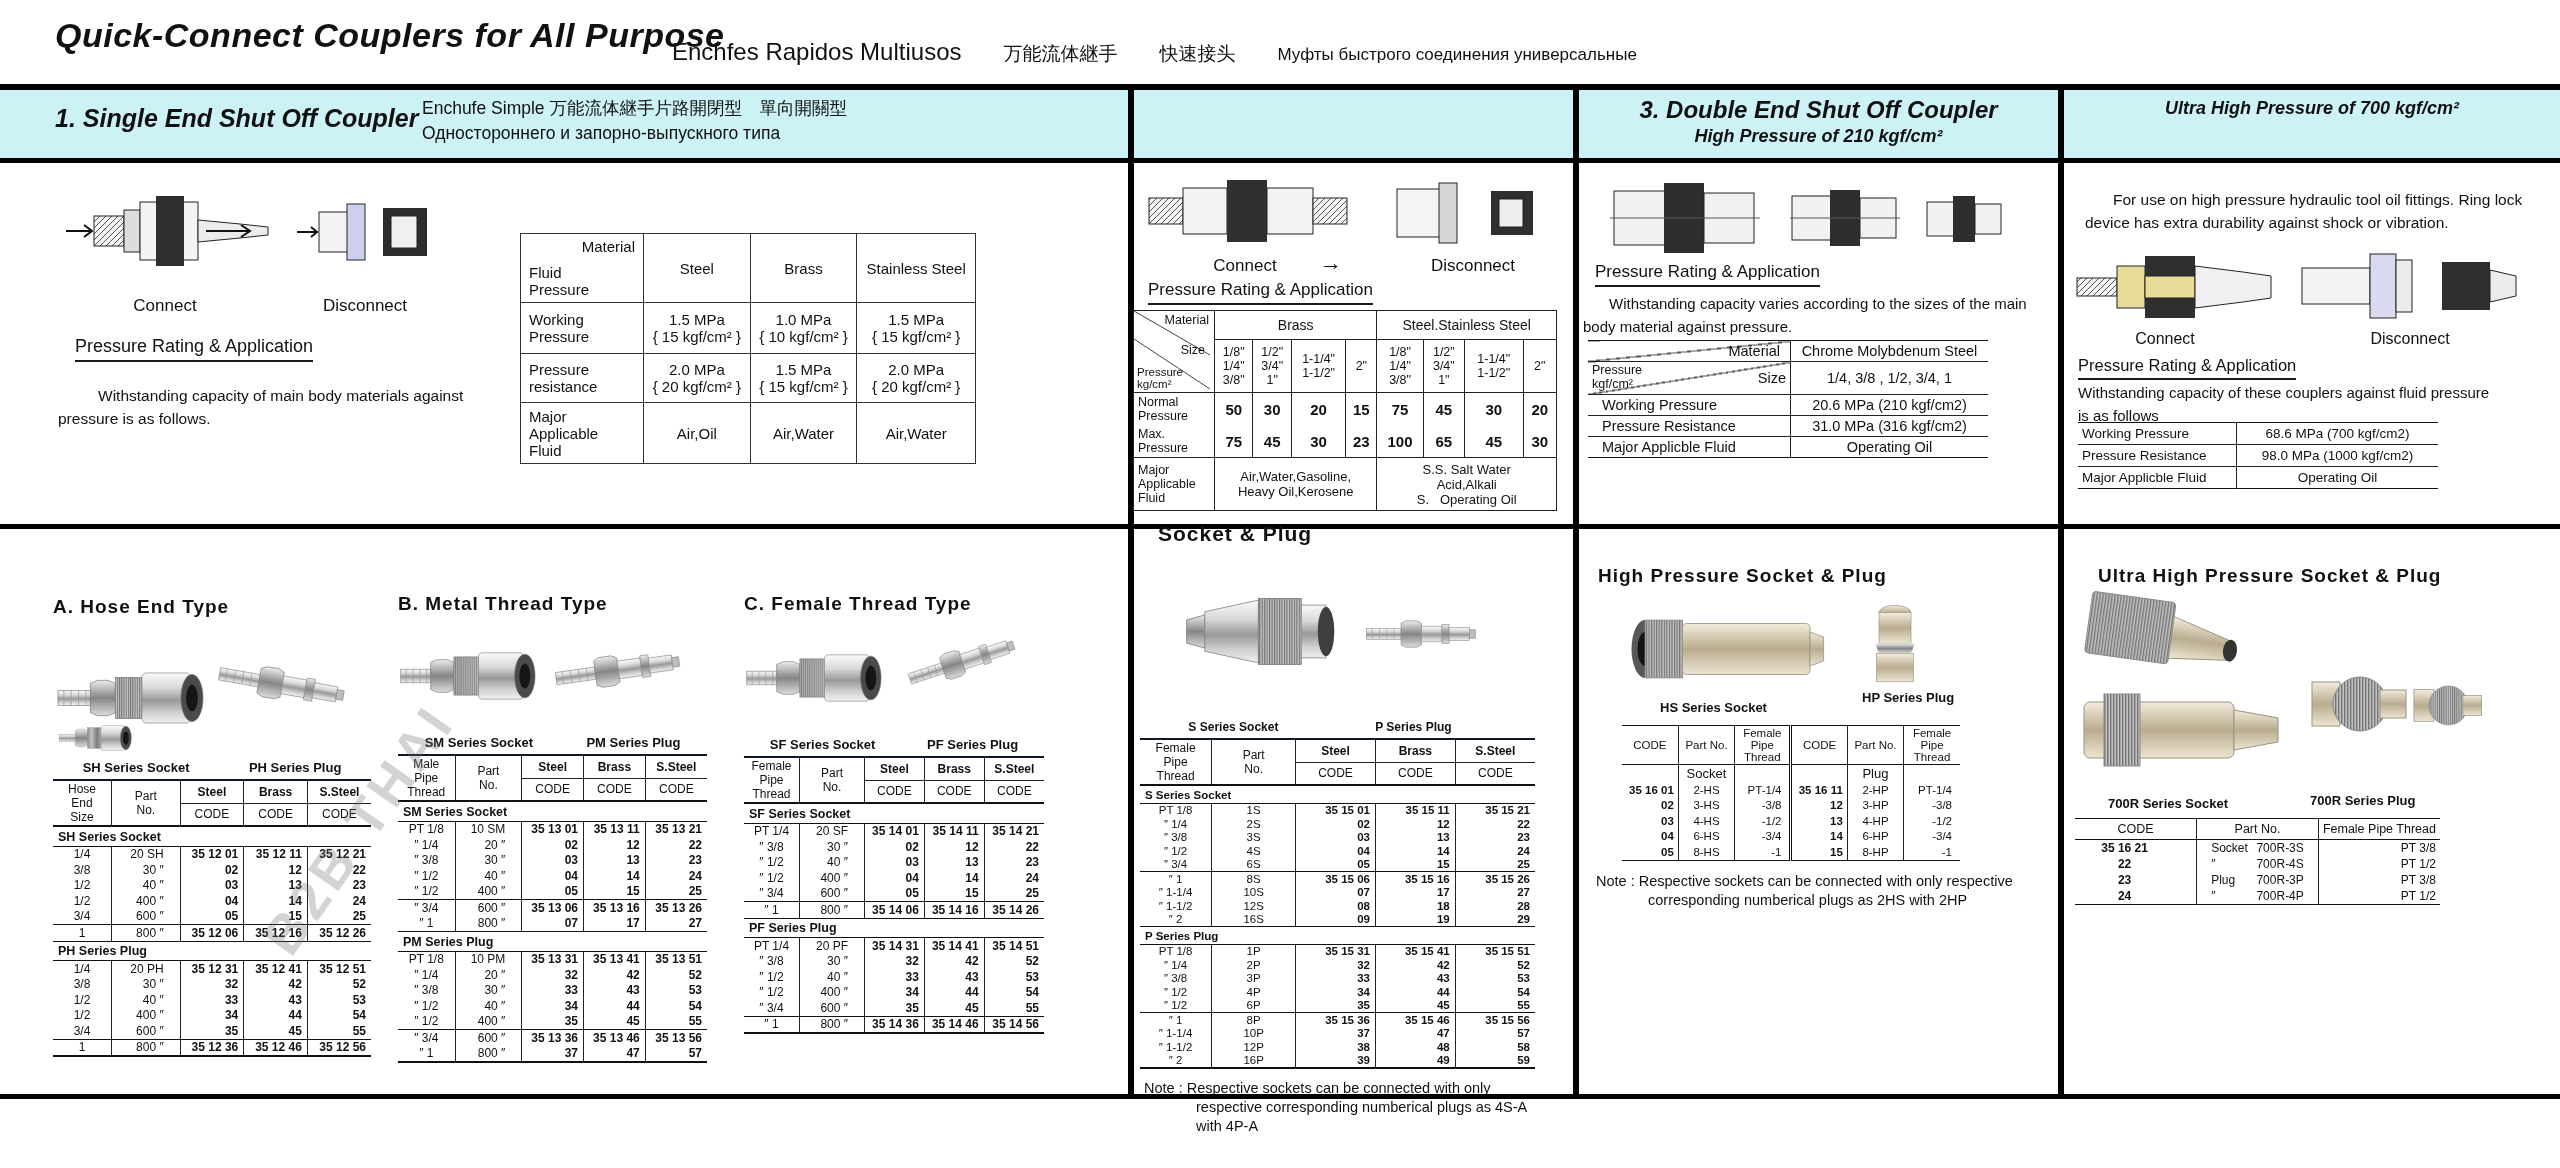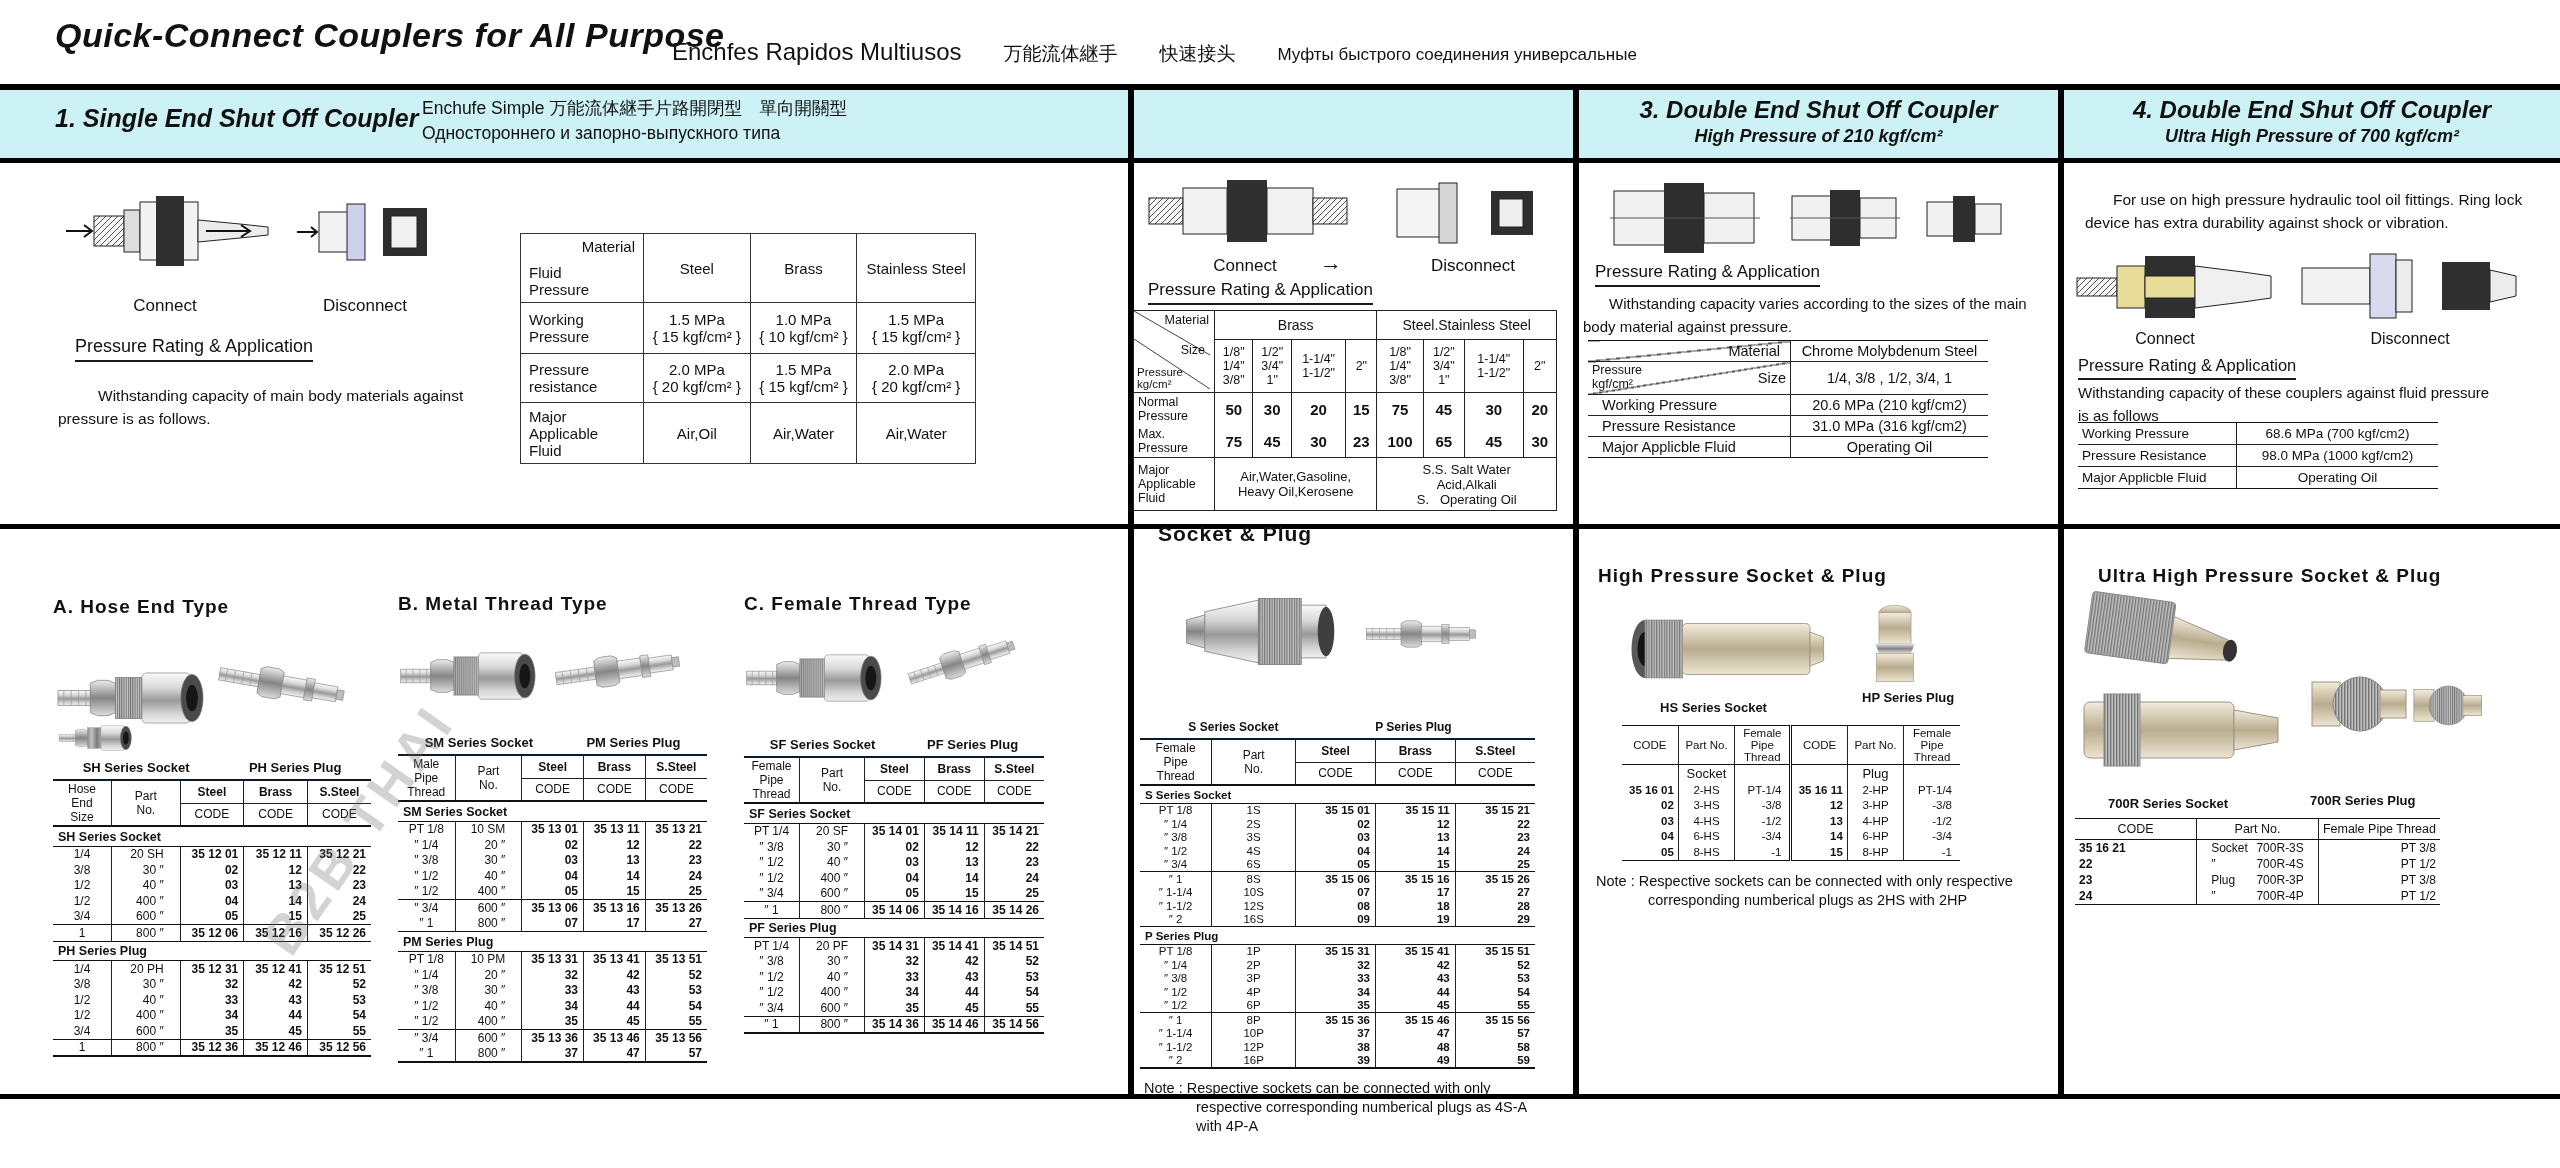--- a/index.html
+++ b/index.html
@@ -95,21 +95,21 @@
   .hpt td:nth-child(4),.hpt th:nth-child(4){border-left:3px double #111}
   .hpt td.h0{font-weight:bold;text-align:right;padding-right:4px}
   .hpt td.h2{text-align:right;padding-right:8px}
   .hpt tr.lbl td{font-size:13px;height:15px}
   .hpt tr.data td{height:13.5px}
   
   .uht{width:365px;font-size:12px;border-top:1.6px solid #111;border-bottom:1.6px solid #111;table-layout:fixed}
   .uht th{font-weight:normal;border-bottom:1.4px solid #111;padding:3px;font-size:12.5px}
   .uht td+td,.uht th+th{border-left:1.2px solid #222}
   .uht td{height:16px;padding:0 4px}
-  .uht .code{font-weight:bold;text-align:left;padding-right:26px}
+  .uht .code{font-weight:bold;text-align:center;padding-right:26px}
   .uht .pcell{display:flex;justify-content:space-between;padding:0 10px}
   .uht .thr{text-align:right}
 </style>
 </head>
 <body>
 
 <svg width="0" height="0" style="position:absolute">
   <defs>
     <linearGradient id="gm" x1="0" y1="0" x2="0" y2="1">
       <stop offset="0" stop-color="#fafafa"></stop>
@@ -195,21 +195,20 @@
       <div class="b1s">
         <div>Enchufe Simple 万能流体継手片路開閉型　單向開關型</div>
         <div>Одностороннего и запорно-выпускного типа</div>
       </div>
     </div>
     <div class="bandcell bc" style="left:1579px;width:479px">
       <div class="bt2">3. Double End Shut Off Coupler</div>
       <div class="bs2">High Pressure of 210 kgf/cm²</div>
     </div>
     <div class="bandcell bc" style="left:2064px;width:496px">
-      <div class="bt2">4. Double End Shut Off Coupler</div>
       <div class="bs2">Ultra High Pressure of 700 kgf/cm²</div>
     </div>
   </div>
 
   <div class="hr" style="top:158px;height:5px"></div>
   <div class="hr" style="top:524px;height:5px"></div>
   <div class="hr" style="top:1094px;height:5px"></div>
   <div class="vr" style="left:1128px"></div>
   <div class="vr" style="left:1573px"></div>
   <div class="vr" style="left:2058px"></div>

